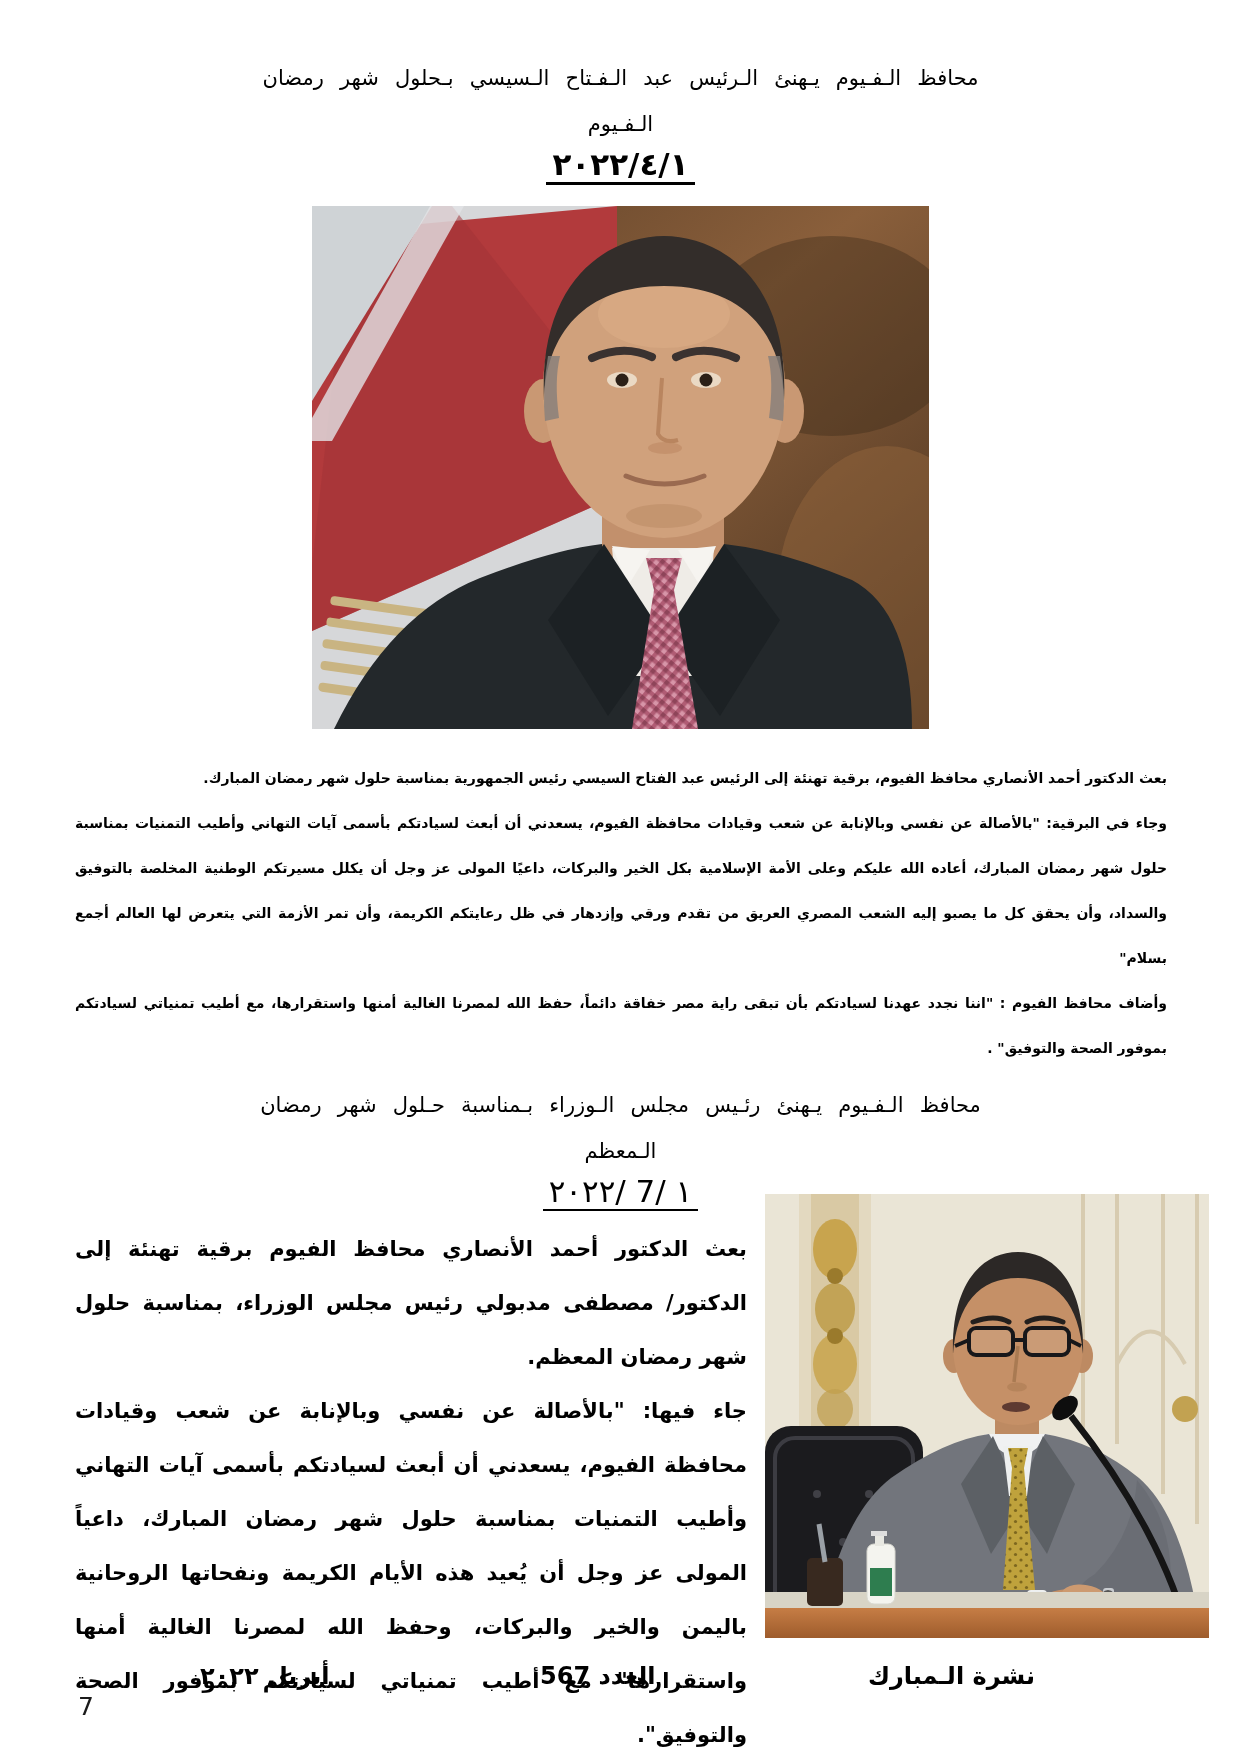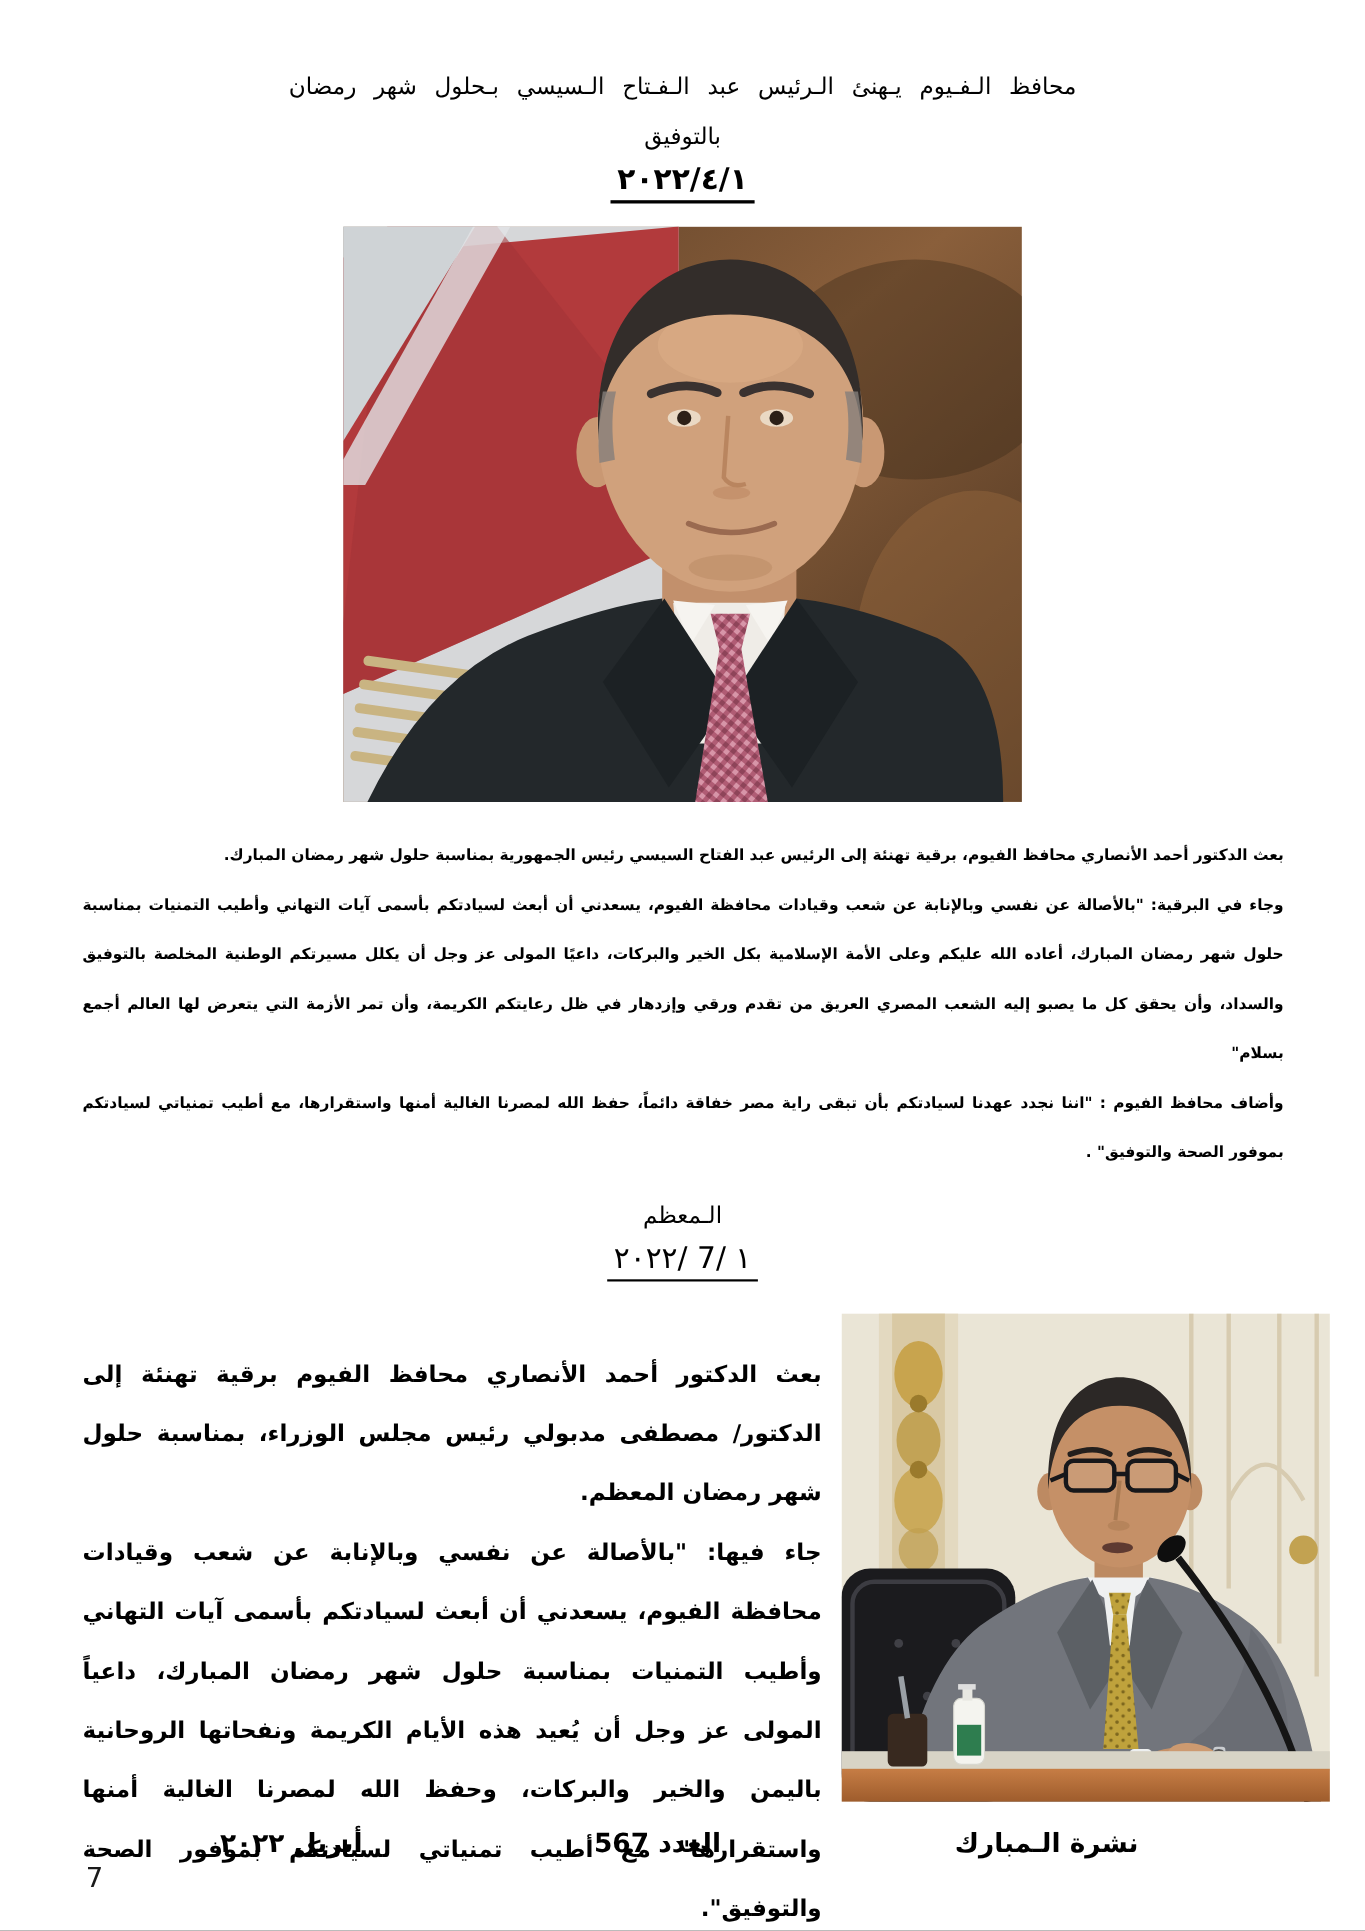--- a/index.html
+++ b/index.html
@@ -5,21 +5,21 @@
   html,body{margin:0;padding:0;background:#888;}
   .page{
     position:relative; width:1241px; height:1755px; margin:0 auto;
     background:#ffffff; overflow:hidden;
     font-family:"DejaVu Sans", sans-serif; direction:rtl; color:#000;
   }
   
   .h-block{position:absolute; left:0; right:0; text-align:center;}
   .h-line{font-weight:normal; font-size:21px; line-height:46px; word-spacing:0.45em; white-space:nowrap;}
   .h-date{display:inline-block; direction:ltr; unicode-bidi:bidi-override;
-          font-size:27px; font-weight:bold; line-height:34px;
+          font-size:31px; font-weight:bold; line-height:34px;
           border-bottom:3px solid #000; padding:0 6px 1px;}
   .h-date.light{font-weight:normal; border-bottom-width:2px; letter-spacing:1px;}
   
   .body-text{position:absolute; font-size:14px; font-weight:bold; line-height:45px;
              text-align:justify; direction:rtl;}
   .body-text p{margin:0;}
   
   .photo{position:absolute;}
   .photo svg{display:block; width:100%; height:100%;}
   .photo1{left:312px; top:206px; width:617px; height:523px;}
@@ -35,21 +35,21 @@
   .page-number{position:absolute; left:78px; top:1692px; font-size:25px; font-weight:normal;
                direction:ltr; color:#1a1a1a;}
 </style>
 </head>
 <body>
 
 <div class="page">
 
   <div class="h-block" style="top:55px;">
     <div class="h-line">محافظ الـفـيوم يـهنئ الـرئيس عبد الـفـتاح الـسيسي بـحلول شهر رمضان</div>
-    <div class="h-line">بالتوفيق</div>
+    <div class="h-line">الـفـيوم</div>
     <div><span class="h-date">٢٠٢٢/٤/١</span></div>
   </div>
 
   <div class="photo photo1">
     <svg viewBox="0 0 617 523" preserveAspectRatio="none">
       <defs>
         <linearGradient id="bg1" x1="0" y1="0" x2="1" y2="1">
           <stop offset="0" stop-color="#5c3f27"></stop>
           <stop offset="0.45" stop-color="#8a5f3b"></stop>
           <stop offset="1" stop-color="#46301e"></stop>
@@ -113,20 +113,21 @@
     </svg>
   </div>
 
   <div class="body-text body1">
     <p>بعث الدكتور أحمد الأنصاري محافظ الفيوم، برقية تهنئة إلى الرئيس عبد الفتاح السيسي رئيس الجمهورية بمناسبة حلول شهر رمضان المبارك.</p>
     <p>وجاء في البرقية: "بالأصالة عن نفسي وبالإنابة عن شعب وقيادات محافظة الفيوم، يسعدني أن أبعث لسيادتكم بأسمى آيات التهاني وأطيب التمنيات بمناسبة حلول شهر رمضان المبارك، أعاده الله عليكم وعلى الأمة الإسلامية بكل الخير والبركات، داعيًا المولى عز وجل أن يكلل مسيرتكم الوطنية المخلصة بالتوفيق والسداد، وأن يحقق كل ما يصبو إليه الشعب المصري العريق من تقدم ورقي وإزدهار في ظل رعايتكم الكريمة، وأن تمر الأزمة التي يتعرض لها العالم أجمع بسلام"</p>
     <p>وأضاف محافظ الفيوم : "اننا نجدد عهدنا لسيادتكم بأن تبقى راية مصر خفاقة دائماً، حفظ الله لمصرنا الغالية أمنها واستقرارها، مع أطيب تمنياتي لسيادتكم بموفور الصحة والتوفيق" .</p>
   </div>
 
   <div class="h-block" style="top:1082px;">
+    <div class="h-line">محافظ الـفـيوم يـهنئ رئـيس مجلس الـوزراء بـمناسبة حـلول شهر رمضان</div>
     <div class="h-line">الـمعظم</div>
     <div><span class="h-date light">٢٠٢٢/ 7/ ١</span></div>
   </div>
 
   <div class="section2">
 
     <div class="photo photo2">
       <svg viewBox="0 0 444 444" preserveAspectRatio="none">
         <defs>
           <pattern id="tieDots" width="11" height="11" patternUnits="userSpaceOnUse">

